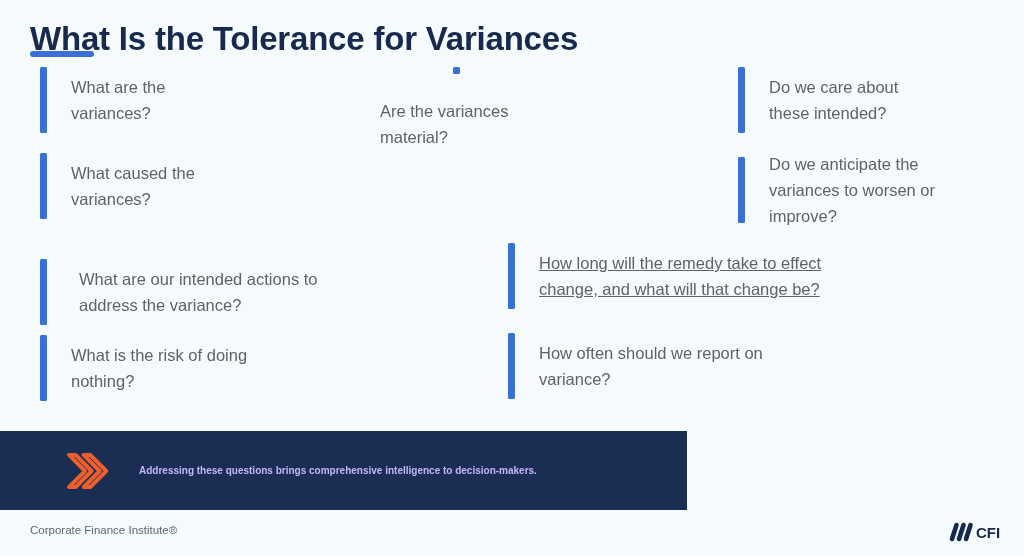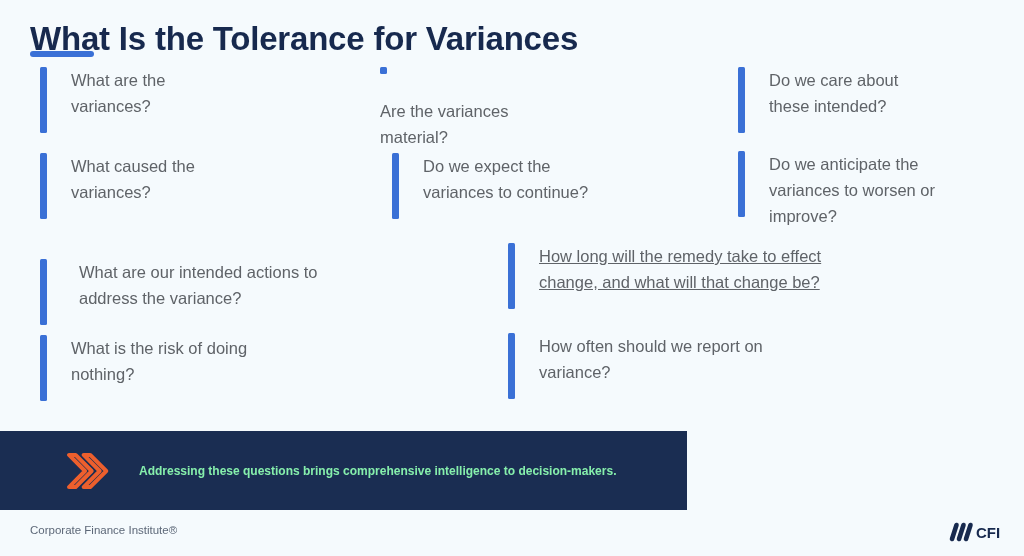--- a/index.html
+++ b/index.html
@@ -34,21 +34,21 @@
     left: 30px;
     top: 51px;
     width: 64px;
     height: 6px;
     border-radius: 3px;
     background: #3a70d6;
   }
   .q-item {
     position: absolute;
     display: flex;
-    align-items: flex-start;
+    align-items: center;
     gap: 24px;
   }
   .q-bar {
     flex: 0 0 7px;
     width: 7px;
     height: 66px;
     border-radius: 1.5px;
     background: #3a70d6;
   }
   .q-text {
@@ -68,24 +68,24 @@
     align-items: center;
   }
   .banner-icon {
     margin-left: 66px;
     flex: 0 0 auto;
     display: block;
   }
   .banner-text {
     margin-left: 29px;
     width: 555px;
-    font-size: 12px;
+    font-size: 10px;
     font-weight: 700;
     line-height: 24px;
-    color: #86efac;
+    color: #c4b5fd;
   }
   .footer-company {
     position: absolute;
     left: 30px;
     top: 524px;
     font-size: 11.5px;
     color: #5d6878;
   }
   .footer-logo {
     position: absolute;
@@ -114,24 +114,20 @@
   <div class="q-item" style="left:738px; top:67px;">
     <span class="q-bar"></span>
     <span class="q-text" style="width:155px;">Do we care about these intended?</span>
   </div>
 
   <div class="q-item" style="left:40px; top:153px;">
     <span class="q-bar"></span>
     <span class="q-text" style="width:145px;">What caused the variances?</span>
   </div>
 
-  <div class="q-item" style="left:392px; top:153px;">
-    <span class="q-bar"></span>
-    <span class="q-text" style="width:182px;">Do we expect the variances to continue?</span>
-  </div>
 
   <div class="q-item" style="left:738px; top:151px;">
     <span class="q-bar"></span>
     <span class="q-text" style="width:182px;">Do we anticipate the variances to worsen or improve?</span>
   </div>
 
   <div class="q-item" style="left:40px; top:259px;gap:32px;">
     <span class="q-bar"></span>
     <span class="q-text" style="width:242px;">What are our intended actions to address the variance?</span>
   </div>

